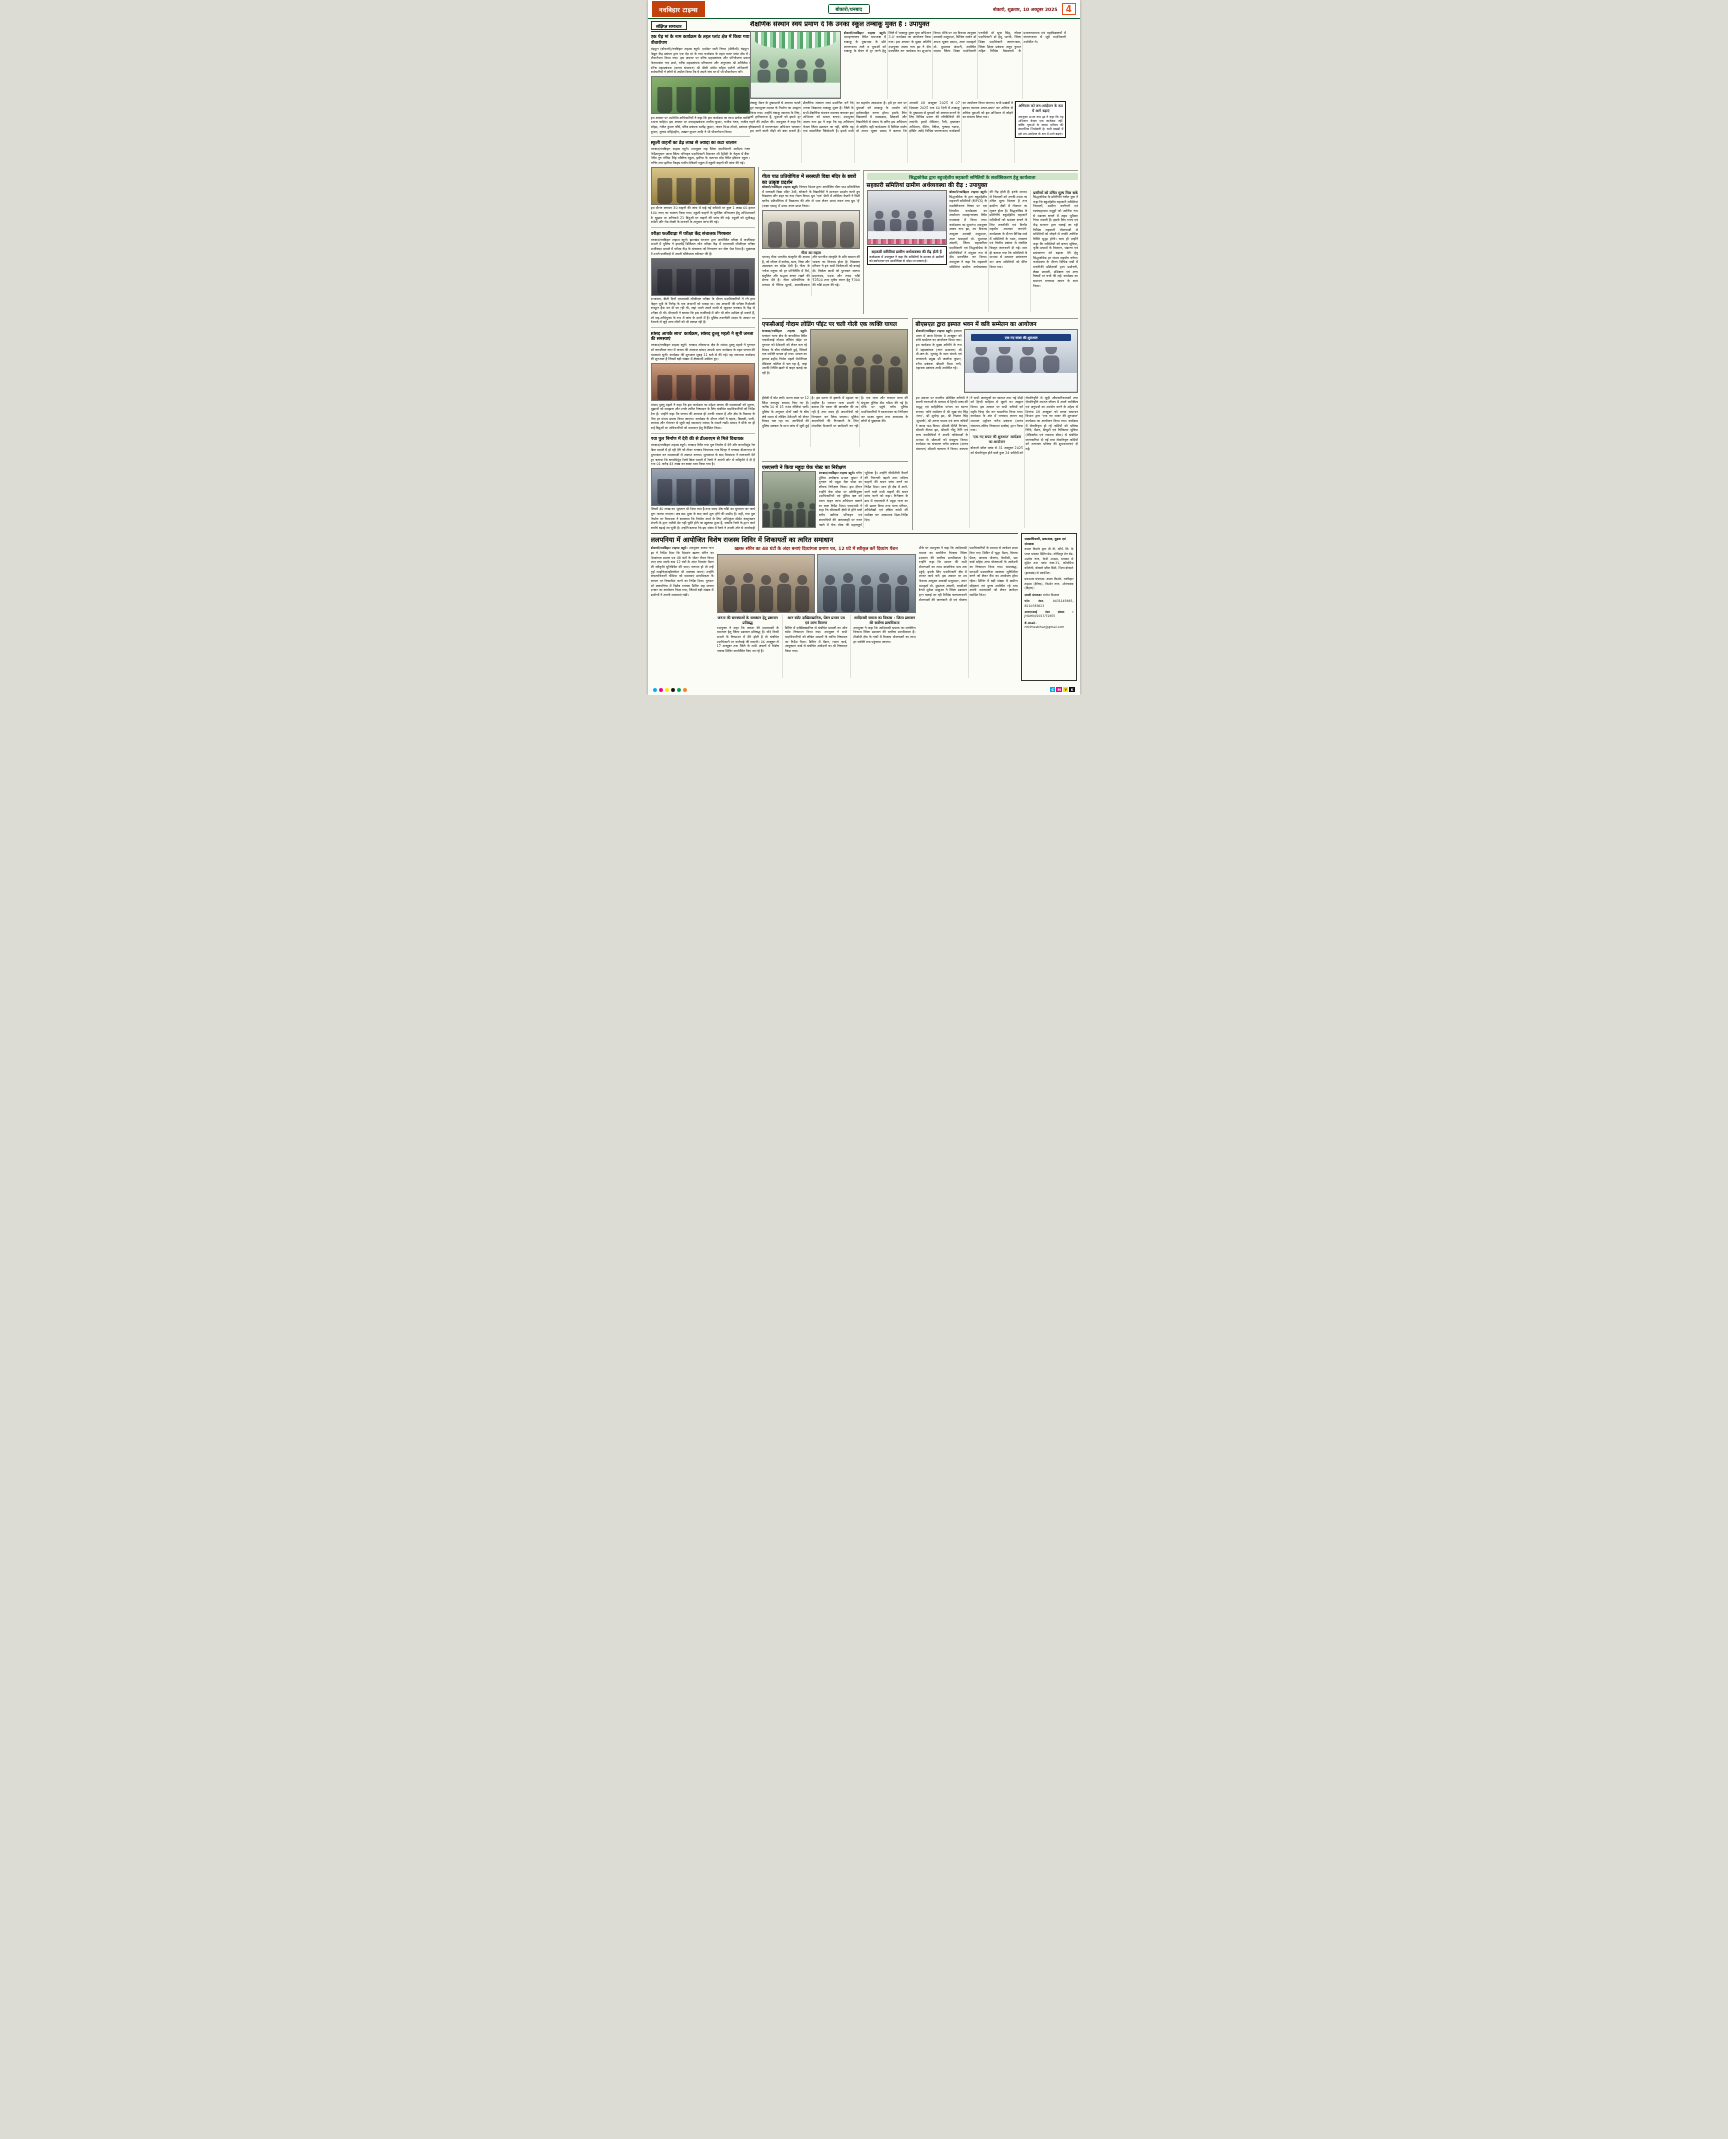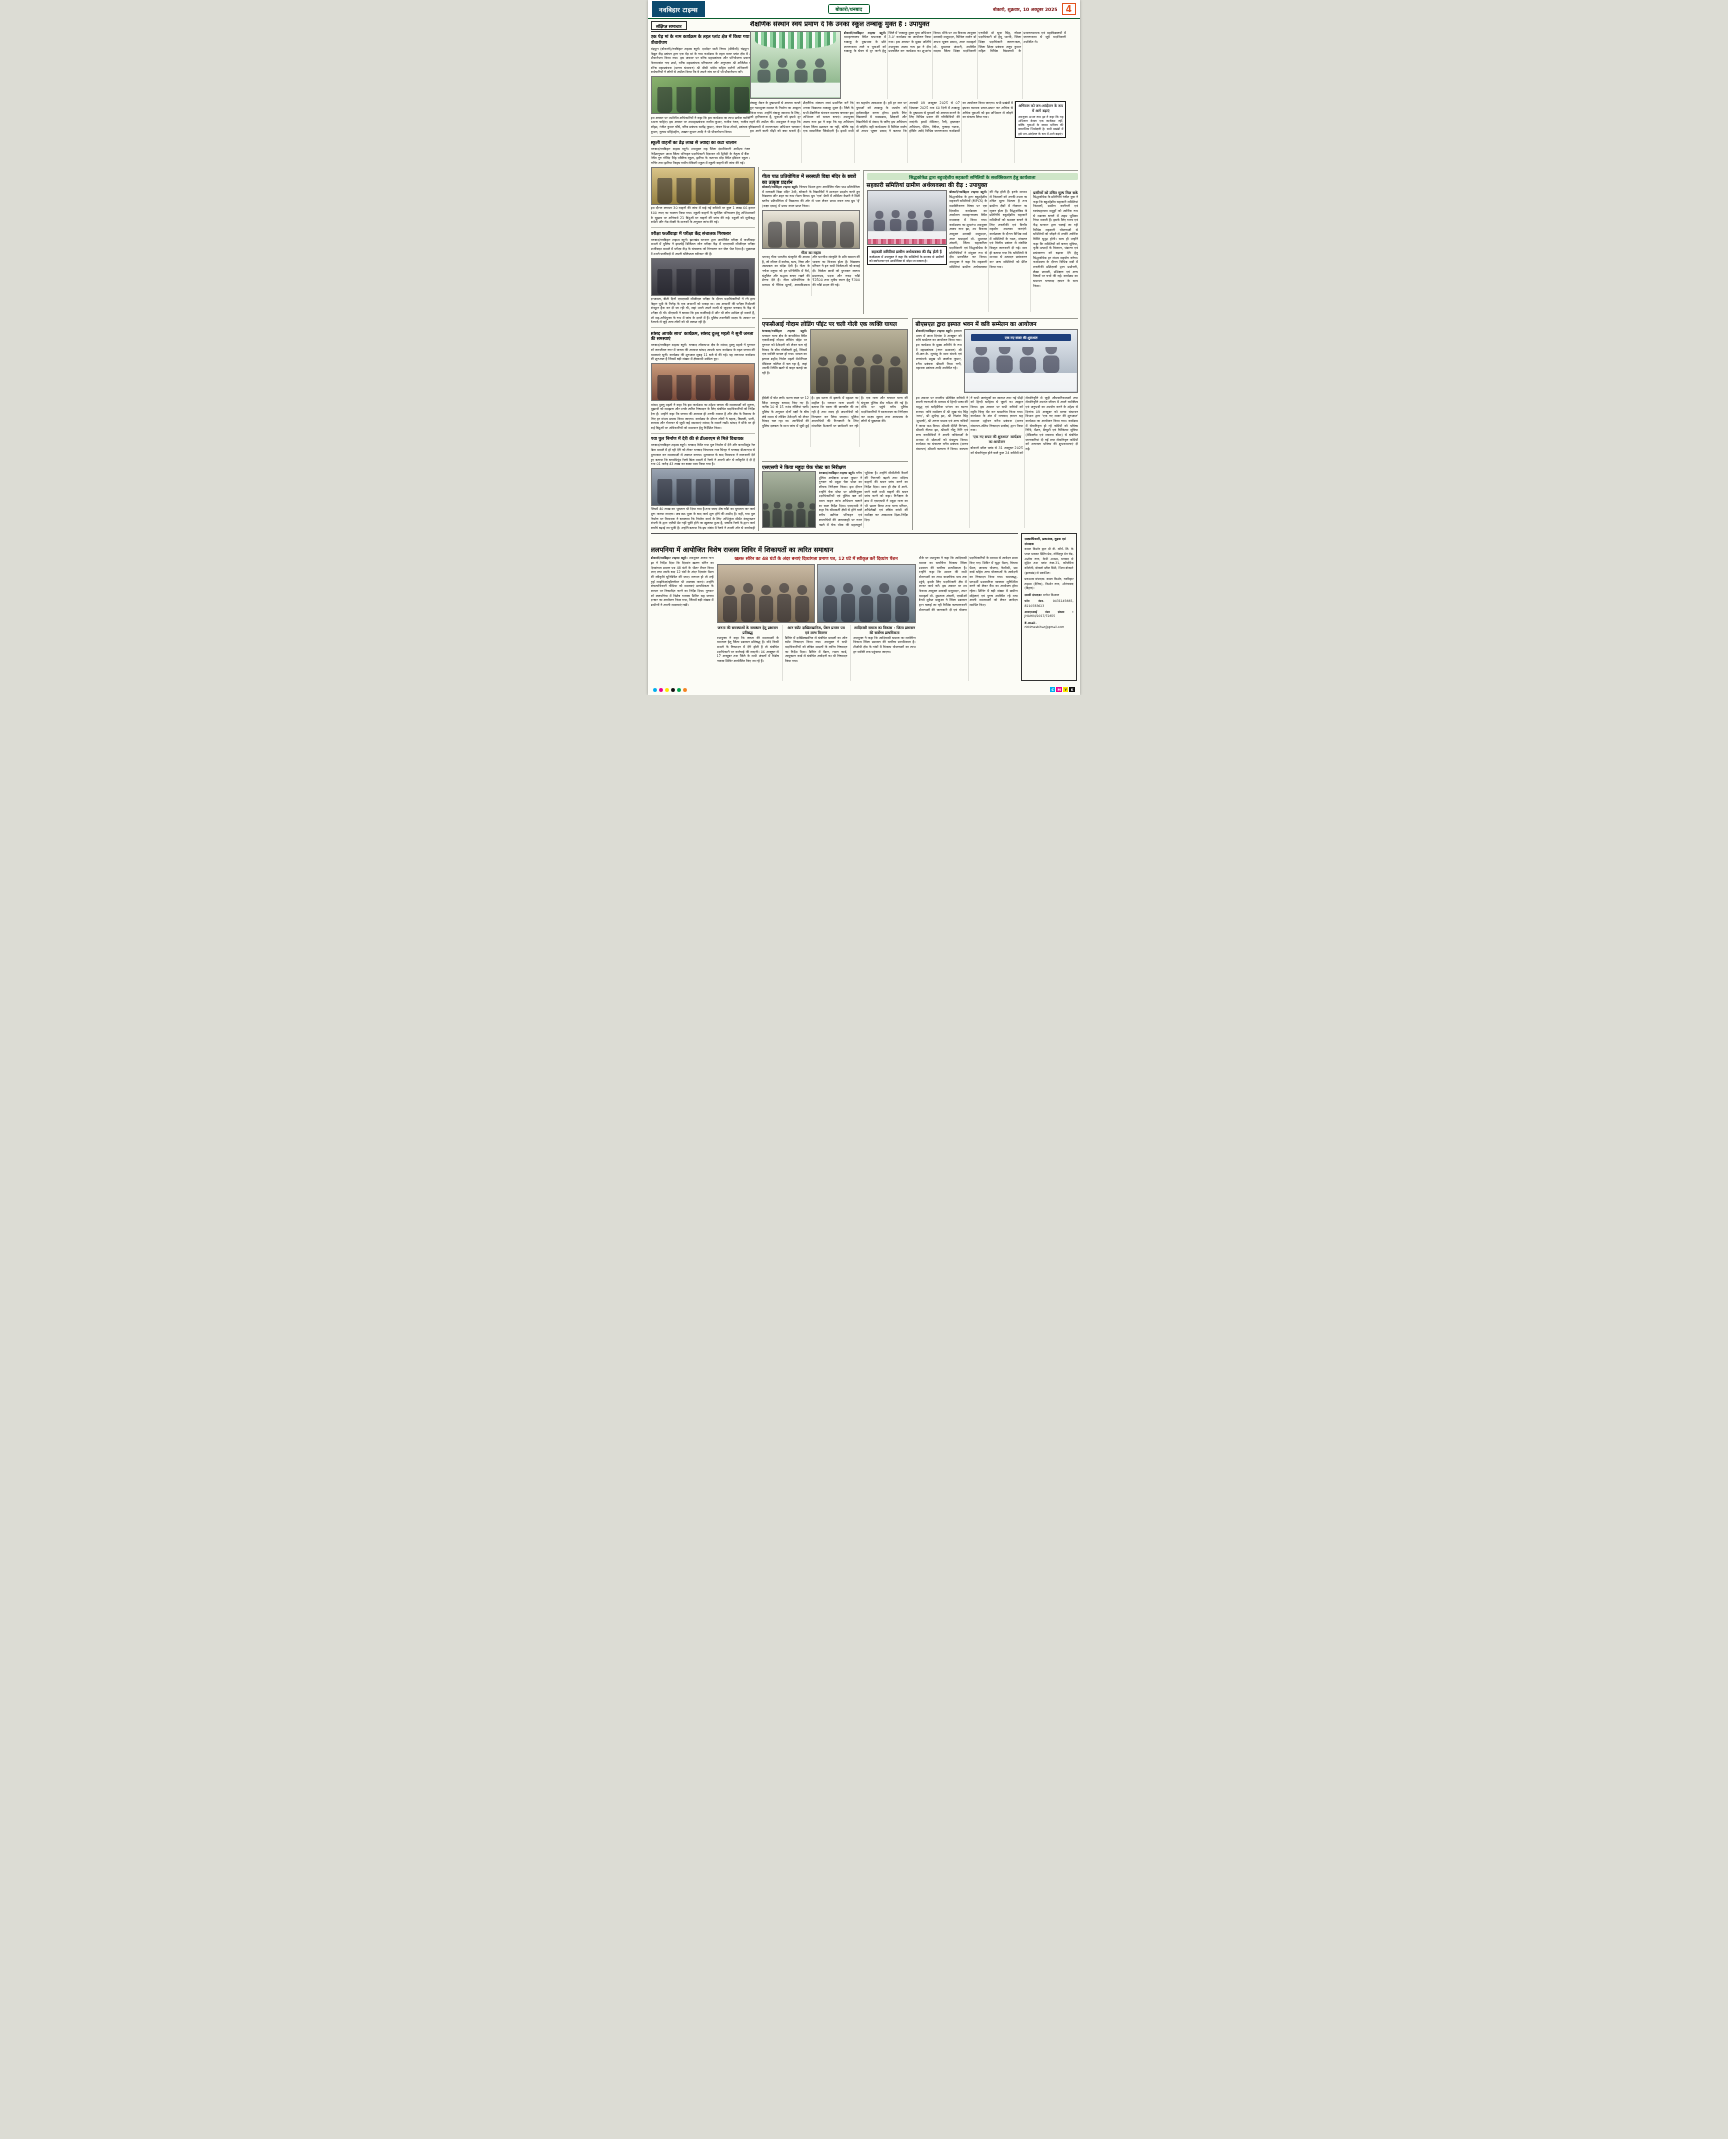--- a/index.html
+++ b/index.html
@@ -1,21 +1,21 @@
 <!DOCTYPE html>
 <html lang="hi" style="font-size:6.8px"><head>
 <meta charset="utf-8">
 <style>
   * { margin:0; padding:0; box-sizing:border-box; }
   body { background:#dcdcd4; font-family:"DejaVu Sans","Liberation Sans",sans-serif; }
   #page { position:relative; width:432px; height:695px; margin:0 auto; background:#fcfcf6; overflow:hidden; box-shadow:0 0 2.6px rgba(0,0,0,.3); }
 
   
   .hdr { position:absolute; top:0; left:0; right:0; height:19px; display:flex; align-items:center; padding:0 4.3px; border-bottom:1.3px solid #0b5e2e; background:#fff; }
-  .masthead { background:#0c4a6e; color:#fff; font-weight:bold; font-size:6.4px; padding:3.4px 6.8px; letter-spacing:0.2px; }
+  .masthead { background:#c2410c; color:#fff; font-weight:bold; font-size:6.4px; padding:3.4px 6.8px; letter-spacing:0.2px; }
   .edition-box { margin:0 auto; border:0.9px solid #0b5e2e; color:#0b5e2e; font-weight:bold; font-size:4.9px; padding:0.9px 6.8px; border-radius:1.7px; background:#fff; }
   .hdr-right { display:flex; align-items:center; gap:4.3px; }
   .dateline { color:#7a1010; font-weight:bold; font-size:4.5px; }
   .pagenum { color:#e2531f; font-weight:bold; font-size:8.6px; border:0.4px solid #e2531f; padding:0 3px; line-height:1.25; }
 
   
   .art { position:absolute; overflow:hidden; background:#fcfcf6; }
   .body-text { font-size:3.3px; line-height:1.42; text-align:justify; color:#1c1c1c; }
   .byline { font-weight:bold; }
   .hl-xl { font-size:6.6px; font-weight:bold; line-height:1.15; color:#000; }
@@ -89,21 +89,21 @@
   .bsl-col { width:46px; flex:none; overflow:hidden; }
   .bsl-lower { columns:3; column-gap:2.6px; column-rule:0.4px solid #e0e0da; height:132px; overflow:hidden; margin-top:2.6px; }
   .inline-subhead { display:block; font-weight:bold; text-align:center; font-size:3.6px; margin:1.7px 0; break-inside:avoid; }
 
   
   #smp { left:114px; top:461px; width:146px; height:68px; }
   .smp-row { display:flex; gap:2.6px; height:57px; margin-top:1.3px; }
   .smp-text { flex:1; columns:2; column-gap:2.6px; column-rule:0.4px solid #e0e0da; overflow:hidden; }
 
   
-  #lalpania { left:2.6px; top:533px; width:367px; height:148px; border-top:0.9px solid #555; padding-top:13px; }
+  #lalpania { left:2.6px; top:533px; width:367px; height:148px; border-top:0.9px solid #555; padding-top:3px; }
   .lp-row { display:flex; gap:3px; height:132px; margin-top:1.7px; }
   .lp-left { width:63px; flex:none; overflow:hidden; }
   .lp-center { flex:1; display:flex; flex-direction:column; }
   .lp-red { color:#9b1212; font-weight:bold; font-size:4.5px; text-align:center; line-height:1.25; margin-bottom:1.7px; }
   .lp-photos { display:flex; gap:2.6px; }
   .lp-mini-row { display:flex; gap:3px; flex:1; margin-top:2.1px; overflow:hidden; }
   .lp-mini { flex:1; border-left:0.4px solid #e0e0da; padding-left:2.1px; }
   .lp-mini:first-child { border-left:none; padding-left:0; }
   .lp-mini .subhead { display:block; text-align:center; margin-bottom:0.9px; }
   .lp-right { width:99px; flex:none; columns:2; column-gap:2.6px; column-rule:0.4px solid #e0e0da; overflow:hidden; }

